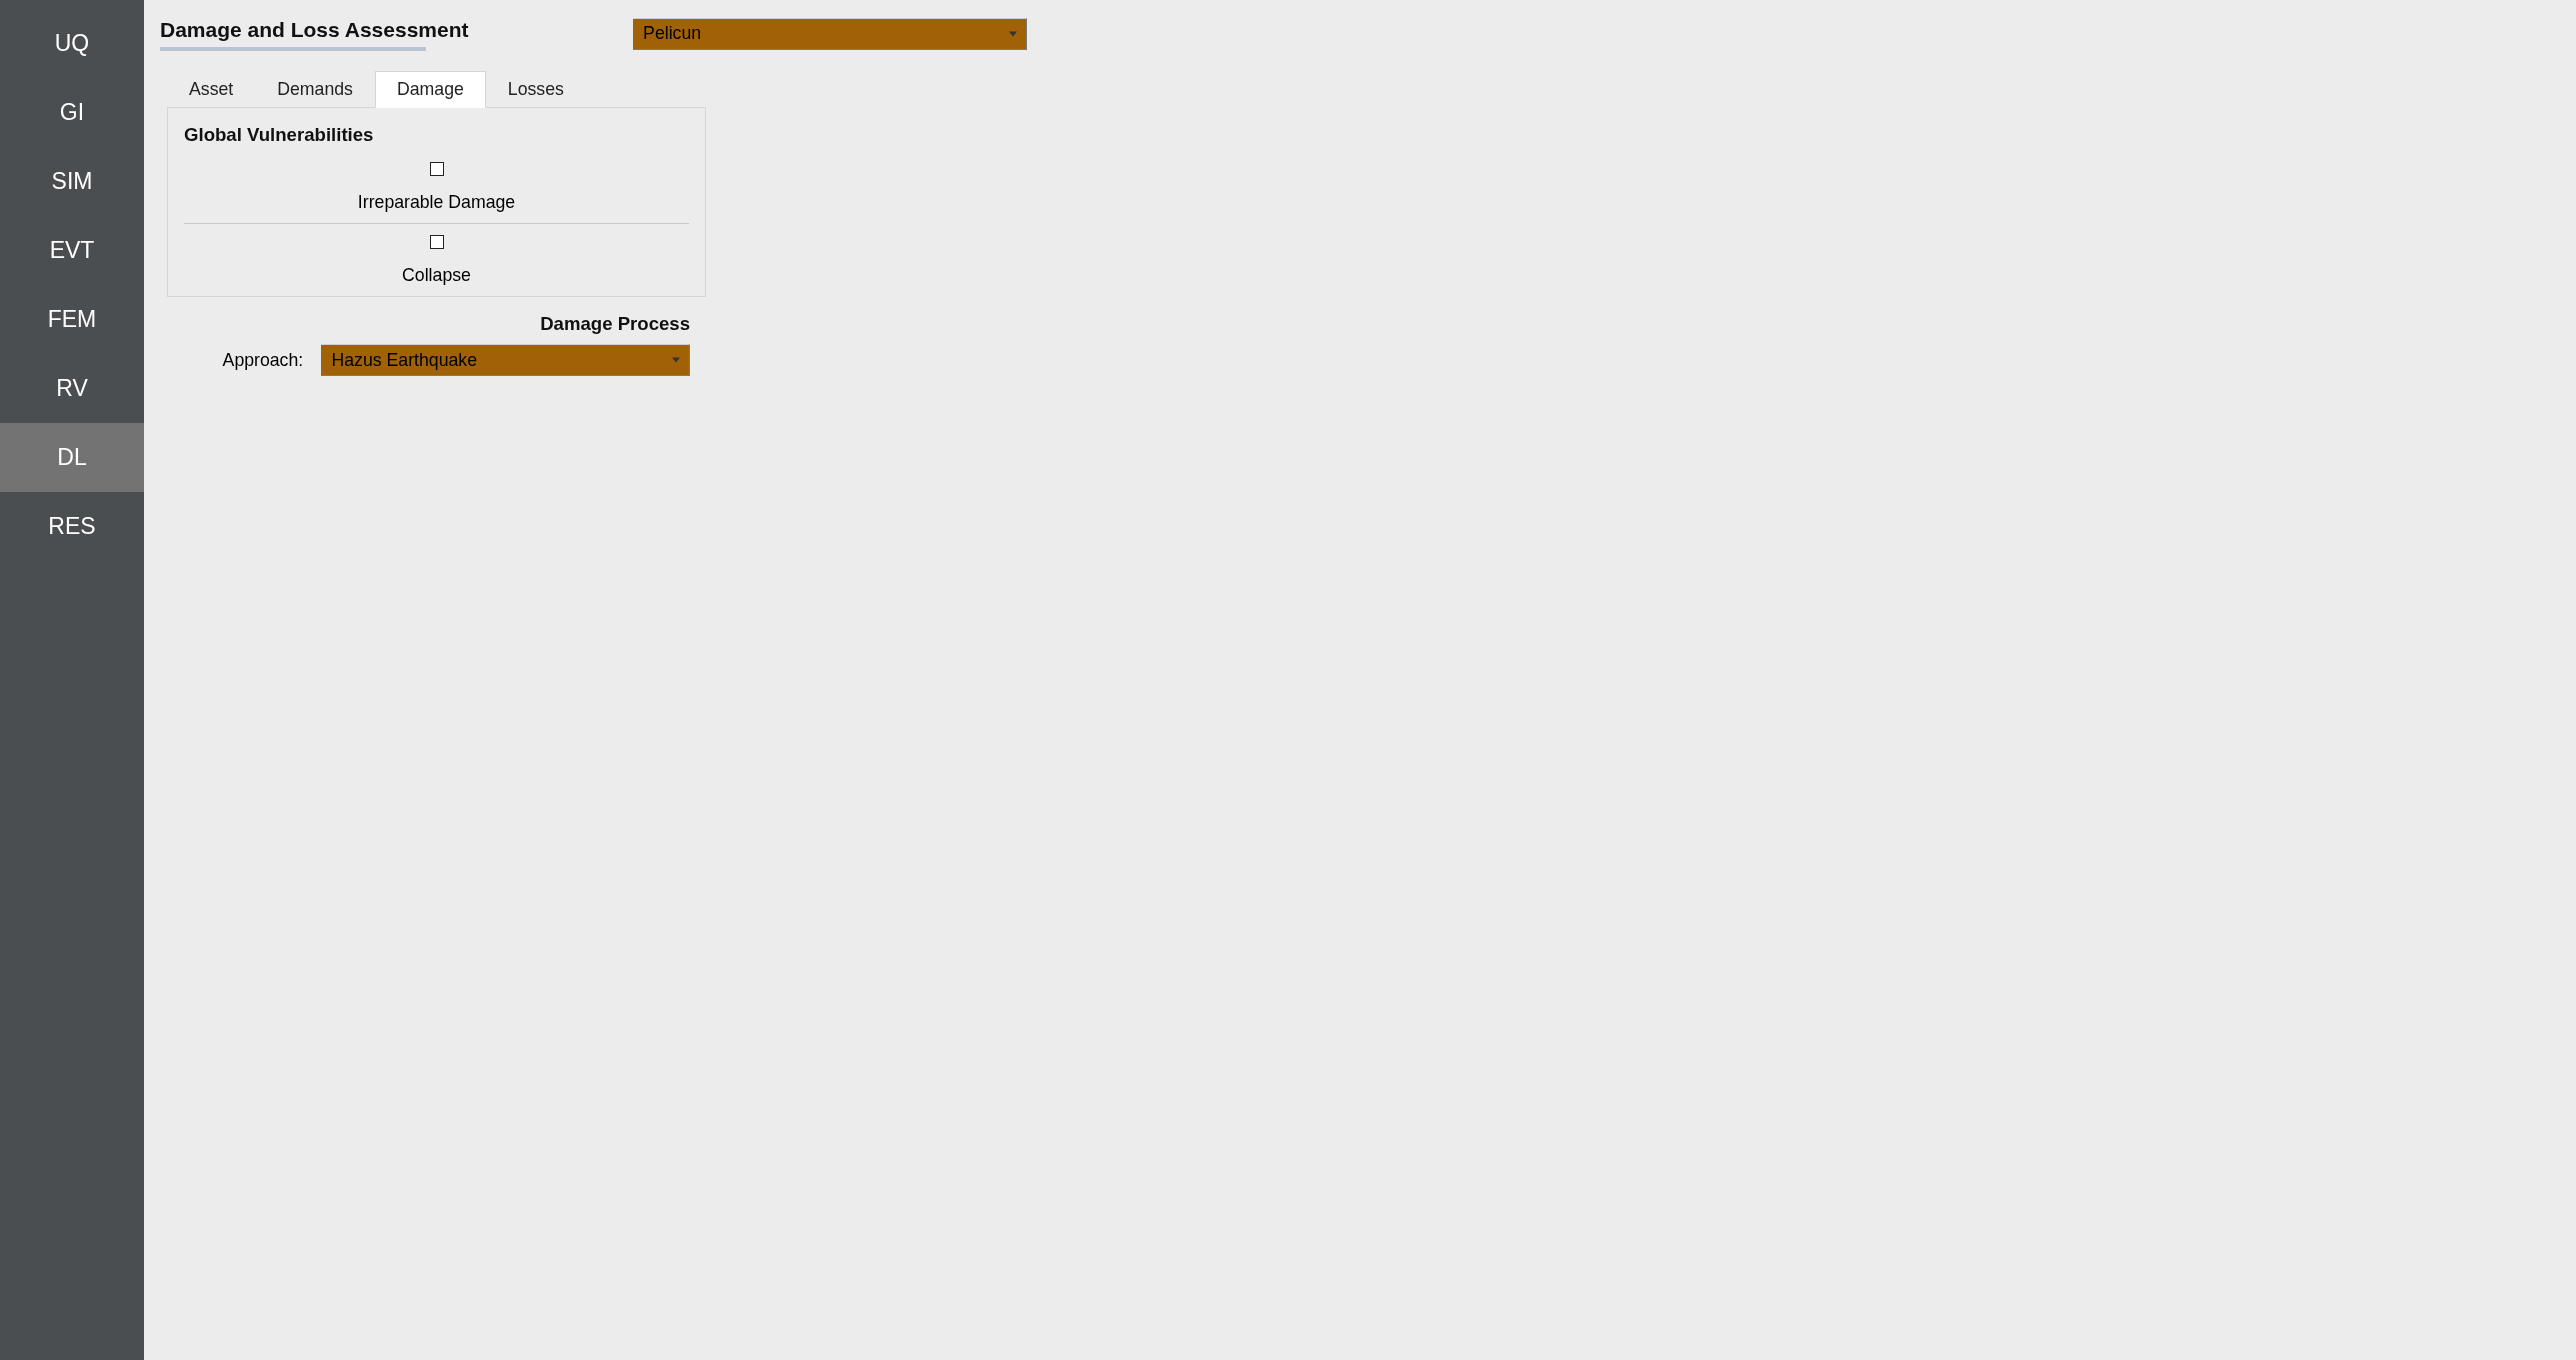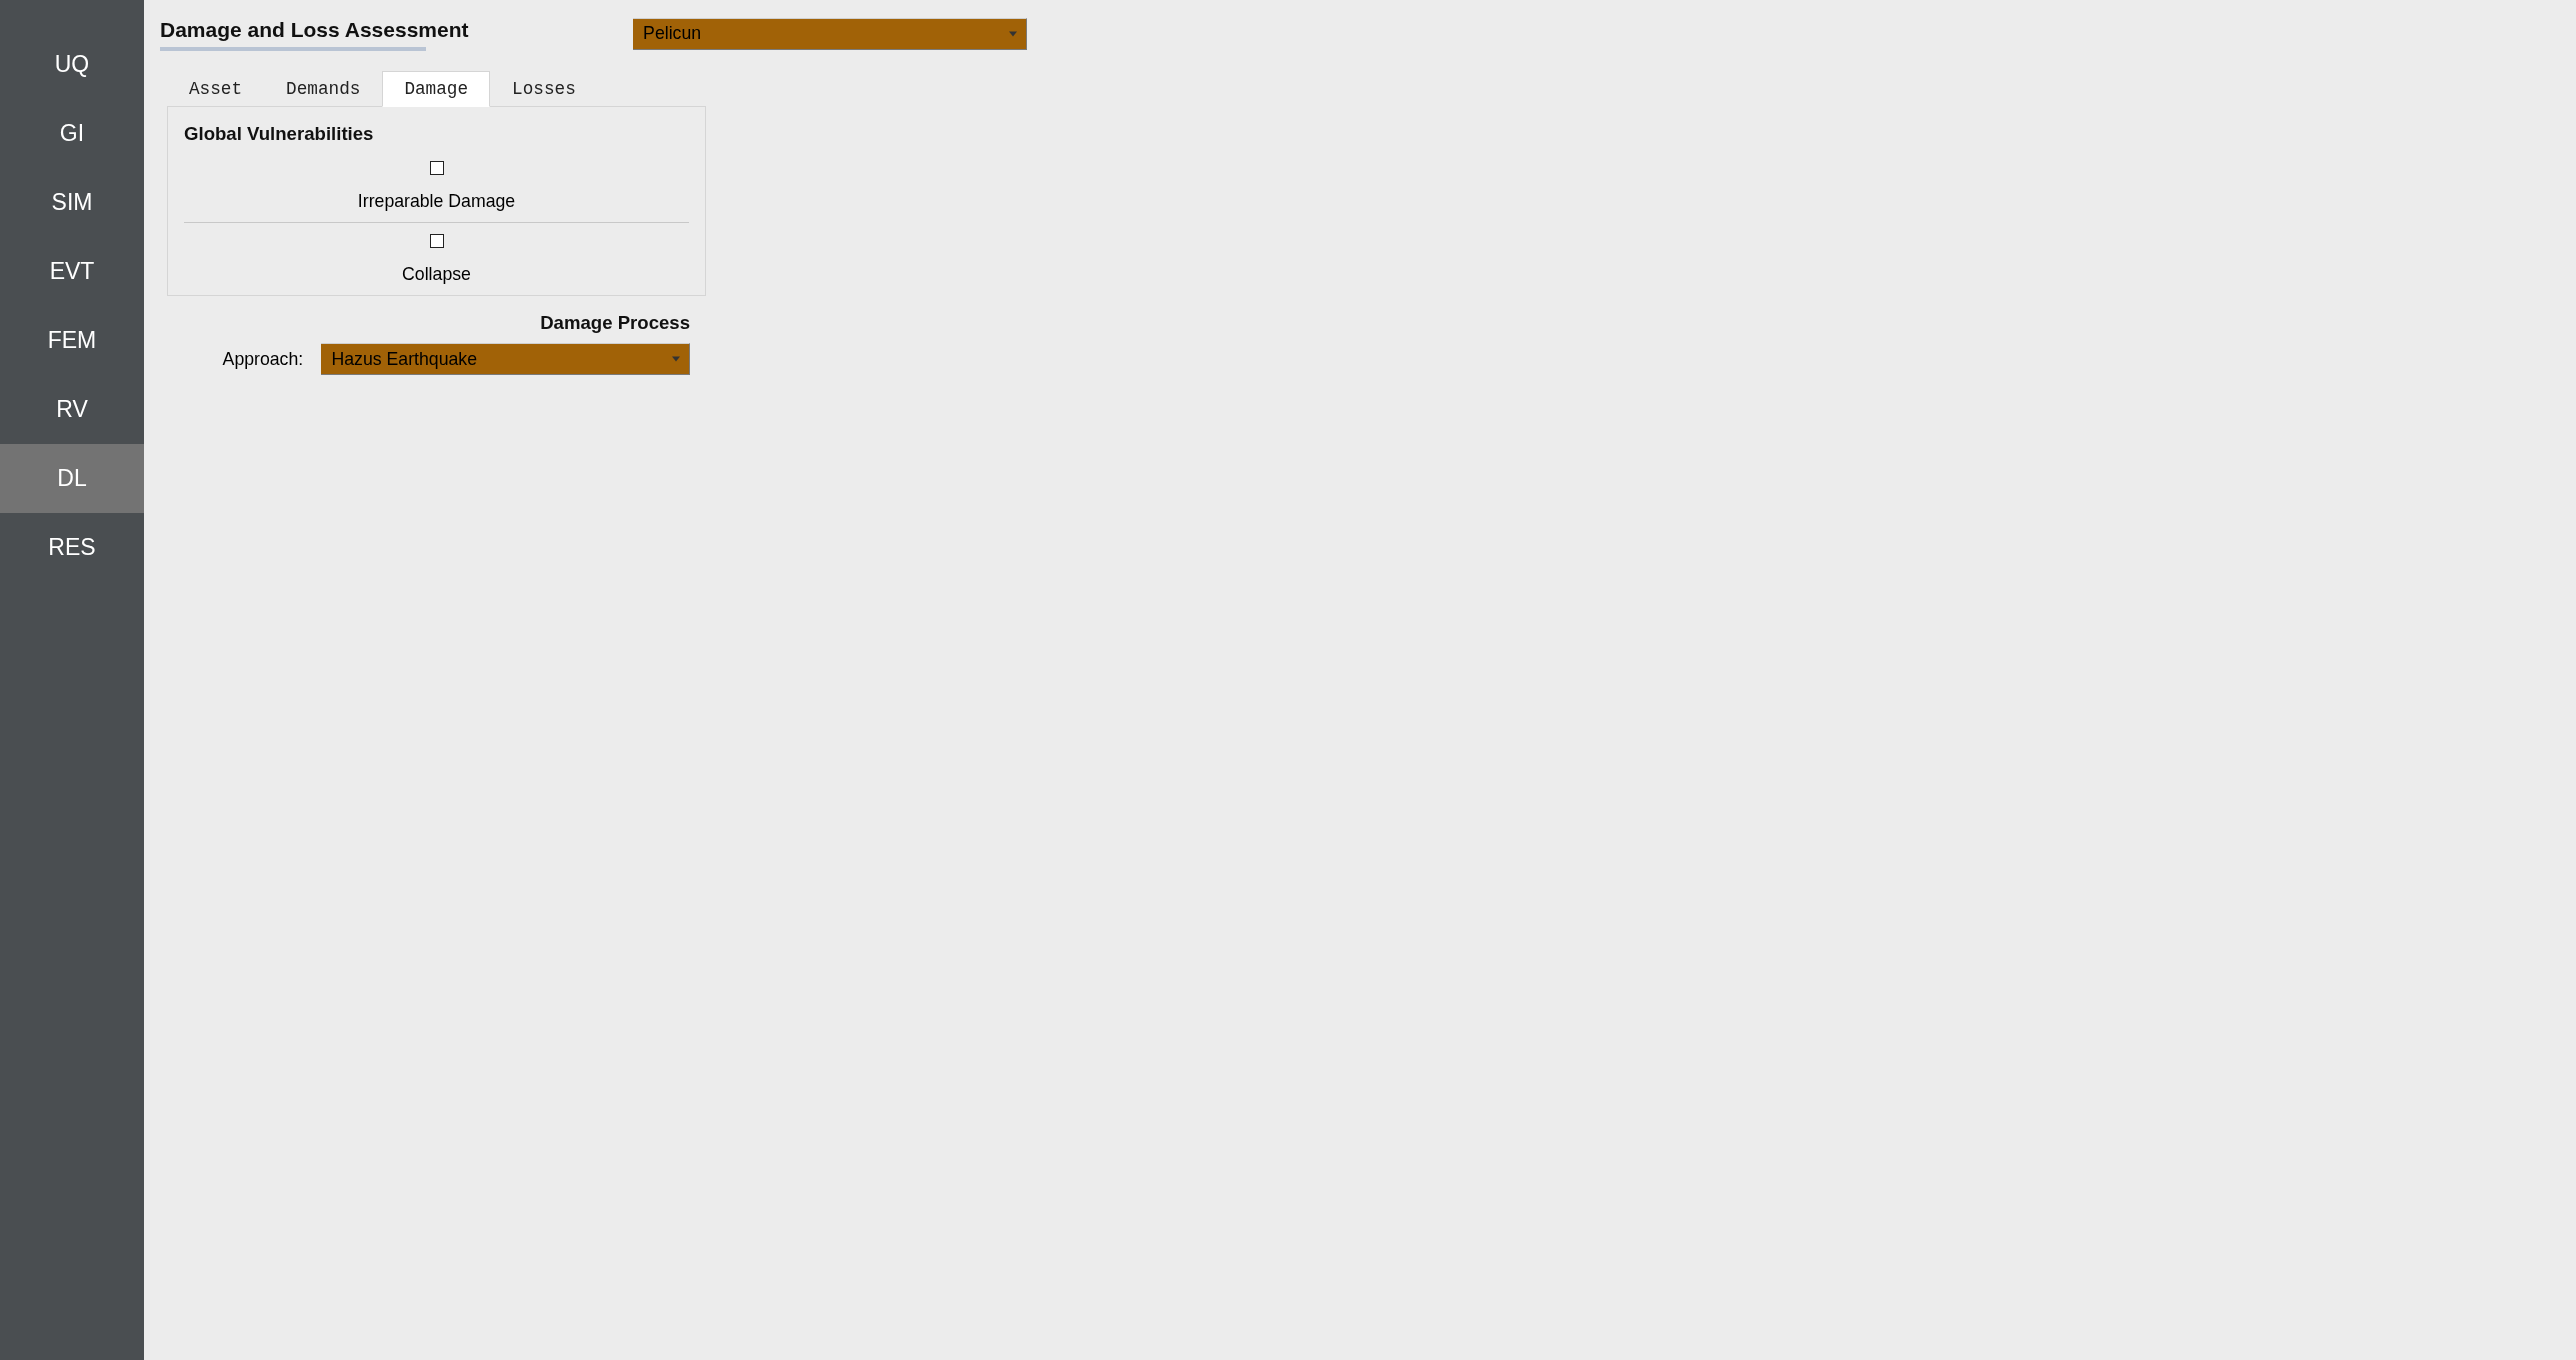--- a/index.html
+++ b/index.html
@@ -10,21 +10,21 @@
       overflow: hidden;
     }
     .app {
       display: flex; height: 100vh;
     }
     .sidebar {
       width: 144px;
       background: #4a4e51;
       display: flex;
       flex-direction: column;
-      padding-top: 30px;
+      padding-top: 9px;
       flex-shrink: 0;
     }
     .sidebar-item {
       height: 69px;
       display: flex;
       align-items: center;
       justify-content: center;
       color: #fff;
       font-size: 23px;
       font-weight: 400;
@@ -86,21 +86,20 @@
       margin-left: 7px;
     }
     .tab {
       padding: 7px 21px;
       font-size: 17.7px;
       cursor: pointer;
       user-select: none;
       color: #222;
       background: transparent;
       border: 0.9px solid transparent;
-      font-family: Liberation Mono, monospace;
     }
     .tab.active {
       background: #fff;
       border: 0.9px solid #d5d5d5;
       border-bottom: 0.9px solid #fff;
     }
     .panel {
       margin-left: 7px;
       margin-top: -0.9px;
       width: 539px;

